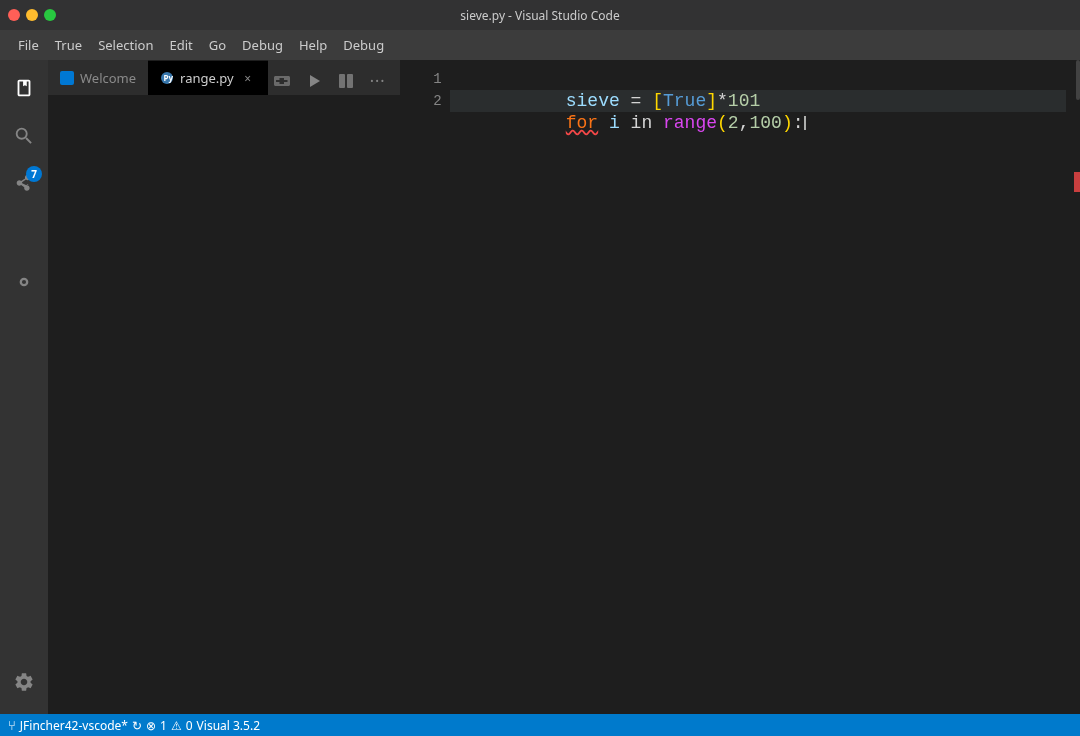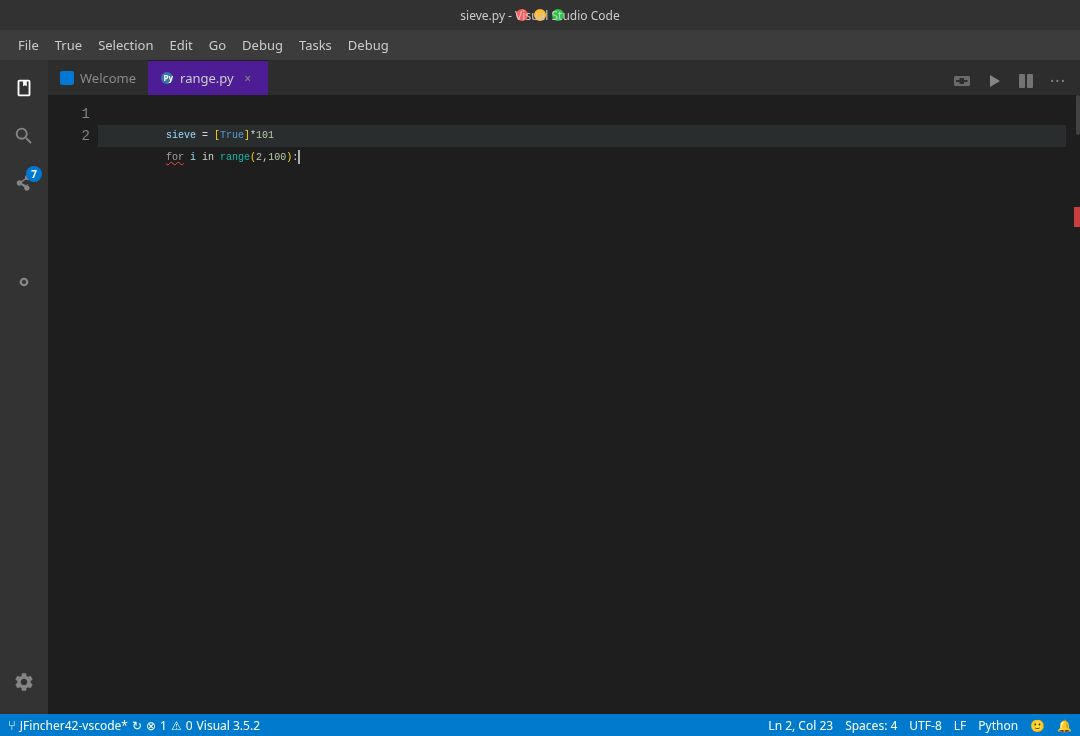--- a/index.html
+++ b/index.html
@@ -15,21 +15,20 @@
 
     
     .title-bar {
       height: 30px;
       background: #323233;
       display: flex;
       align-items: center;
       padding: 0 8px;
       position: relative;
       flex-shrink: 0;
-      justify-content: center;
     }
     .title-bar-controls {
       display: flex;
       gap: 6px;
       align-items: center;
     }
     .title-btn {
       width: 12px;
       height: 12px;
       border-radius: 50%;
@@ -107,21 +106,21 @@
       align-items: center;
       justify-content: center;
       font-weight: bold;
     }
     .activity-spacer { flex: 1; }
 
     
     .editor-area {
       flex: 1;
       display: flex;
-      flex-direction: column;
+      flex-direction: row;
       overflow: hidden;
     }
 
     
     .tab-bar {
       height: 35px;
       background: #2d2d2d;
       display: flex;
       align-items: flex-end;
       flex-shrink: 0;
@@ -135,21 +134,21 @@
       cursor: pointer;
       border-top: 1px solid transparent;
       gap: 6px;
       position: relative;
     }
     .tab.inactive {
       background: #2d2d2d;
       color: #8a8a8a;
     }
     .tab.active {
-      background: #4c1d95;
+      background: #000000;
       color: #cccccc;
       border-top: 1px solid #1e1e1e;
     }
     .tab-icon-welcome {
       width: 14px;
       height: 14px;
       background: #0078d4;
       border-radius: 2px;
       display: inline-block;
       flex-shrink: 0;
@@ -205,37 +204,37 @@
       line-height: 22px;
       padding: 8px 8px 0 0;
       text-align: right;
       flex-shrink: 0;
       user-select: none;
     }
     .code-content {
       flex: 1;
       padding: 8px 0 0 0;
       font-family: 'Consolas', 'Courier New', monospace;
-      font-size: 10px;
+      font-size: 18px;
       line-height: 22px;
       overflow: auto;
     }
     .code-line {
       height: 22px;
       padding-left: 8px;
       white-space: pre;
     }
     .code-line.highlighted {
       background: #2a2d2e;
     }
 
     
-    .kw { color: #a3a3a3; } 
+    .kw { color: #f97316; } 
     .var { color: #9cdcfe; } 
-    .fn { color: #14b8a6; } 
+    .fn { color: #d946ef; } 
     .num { color: #b5cea8; } 
     .op { color: #d4d4d4; } 
     .bracket { color: #ffd700; }
     .py-true { color: #569cd6; } 
     .squiggle {
       text-decoration: underline;
       text-decoration-color: #f44747;
       text-decoration-style: wavy;
     }
 
@@ -304,21 +303,21 @@
   <span class="title-text">sieve.py - Visual Studio Code</span>
 </div>
 
 <div class="menu-bar">
   <span class="menu-item">File</span>
   <span class="menu-item">True</span>
   <span class="menu-item">Selection</span>
   <span class="menu-item">Edit</span>
   <span class="menu-item">Go</span>
   <span class="menu-item">Debug</span>
-  <span class="menu-item">Tasks</span>
+  <span class="menu-item">Help</span>
   <span class="menu-item">Debug</span>
 </div>
 
 <div class="main-layout">
 
   <div class="activity-bar">
     <div class="activity-icon active">
       <svg class="icon-svg" viewBox="0 0 24 24" fill="currentColor">
         <path d="M17 3H7c-1.1 0-2 .9-2 2v14c0 1.1.9 2 2 2h10c1.1 0 2-.9 2-2V5c0-1.1-.9-2-2-2zm0 16H7V5h4v5l2-1 2 1V5h2v14z"></path>
       </svg>
@@ -423,36 +422,13 @@
       <span>1</span>
     </span>
     <span class="status-item">
       <span>⚠</span>
       <span>0</span>
     </span>
     <span class="status-item">
       <span>Visual 3.5.2</span>
     </span>
   </div>
-  <div class="status-right">
-    <span class="status-item">
-      <span>Ln 2, Col 23</span>
-    </span>
-    <span class="status-item">
-      <span>Spaces: 4</span>
-    </span>
-    <span class="status-item">
-      <span>UTF-8</span>
-    </span>
-    <span class="status-item">
-      <span>LF</span>
-    </span>
-    <span class="status-item">
-      <span>Python</span>
-    </span>
-    <span class="status-item">
-      <span>🙂</span>
-    </span>
-    <span class="status-item">
-      <span>🔔</span>
-    </span>
-  </div>
 </div>
 
 </body></html>

